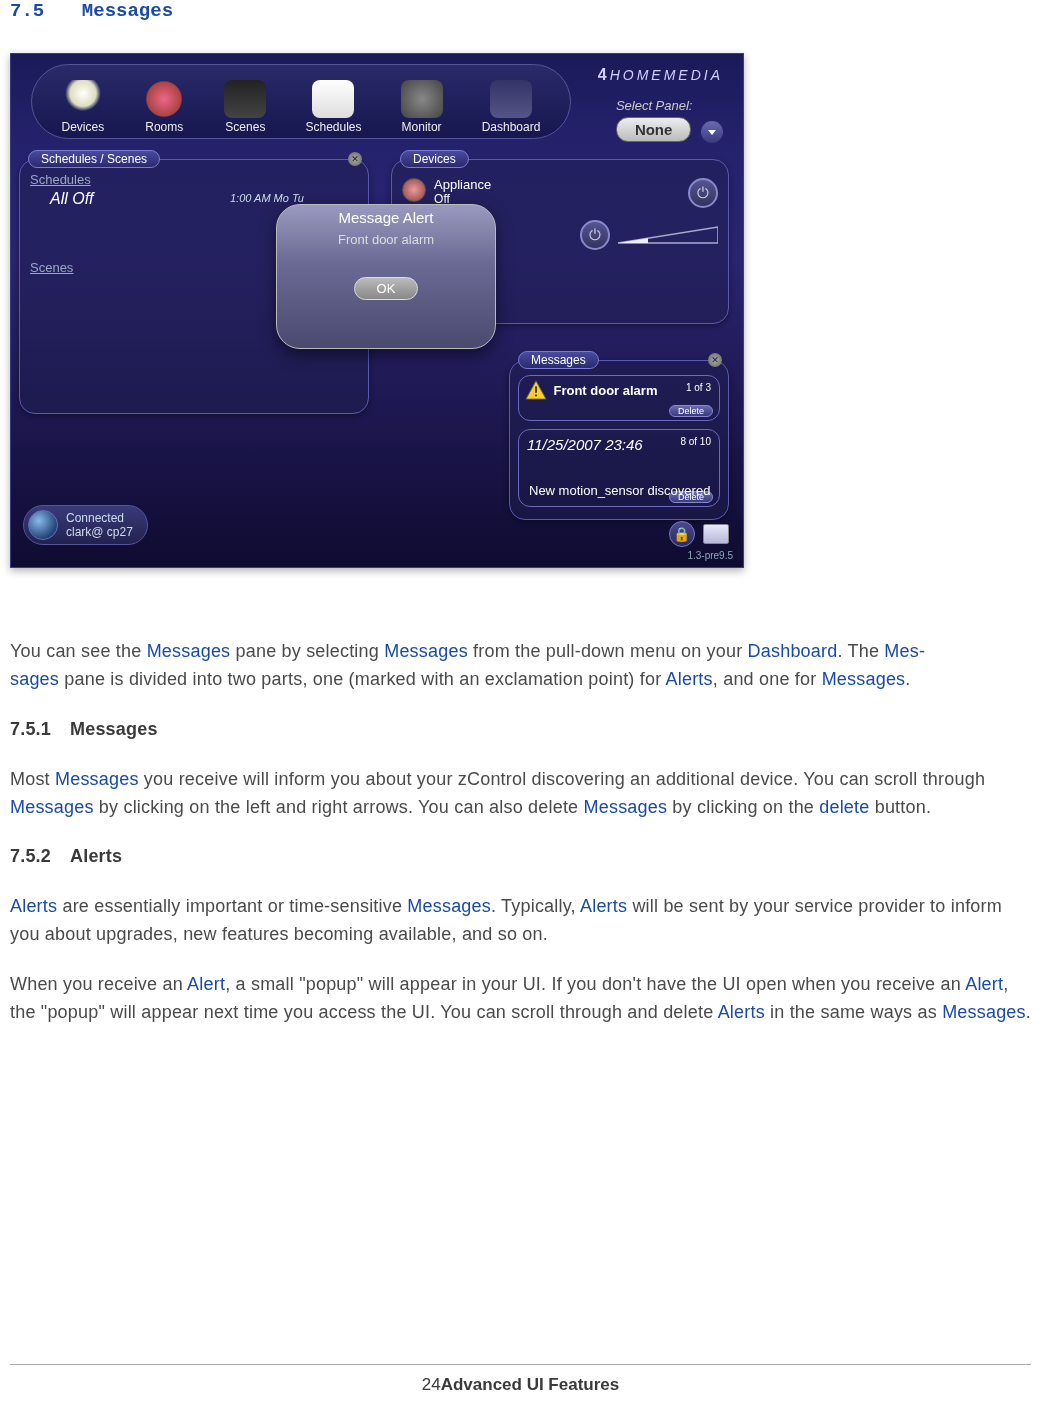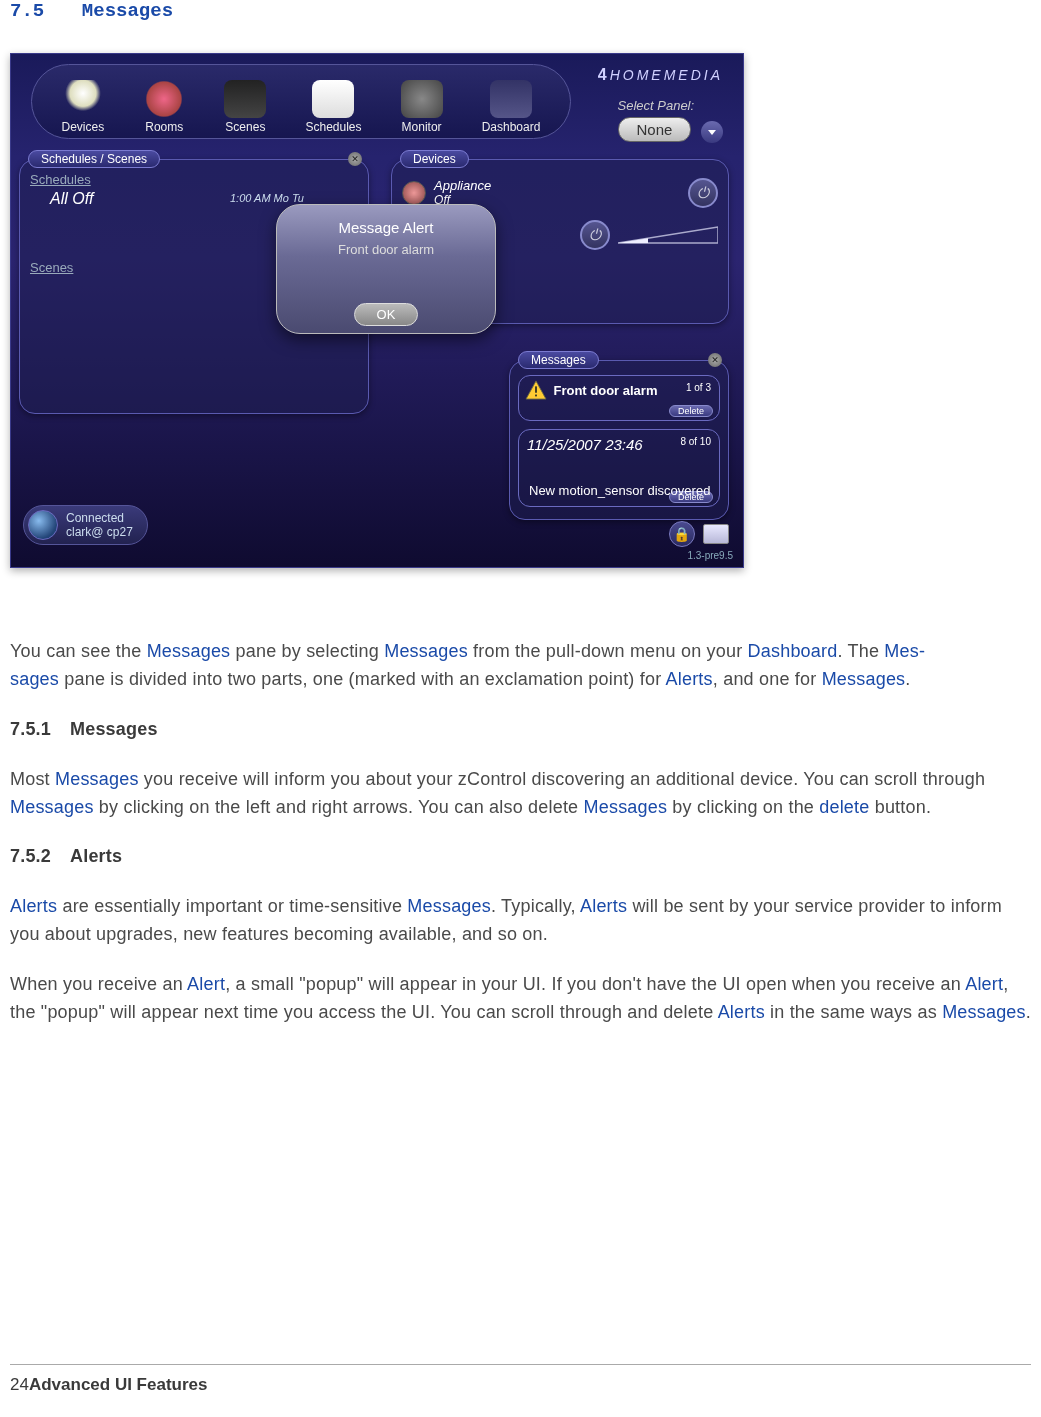--- a/index.html
+++ b/index.html
@@ -25,21 +25,21 @@
     color: #fff;
     overflow: hidden;
     box-shadow: 0 3px 8px rgba(0,0,0,0.3);
   }
   .brand { position:absolute; top:12px; right:20px; font-size:14px; font-style:italic; letter-spacing:3px; color:#d0d0ff; }
   .brand .four { font-style:normal; font-weight:700; font-size:16px; }
   .select-panel { position:absolute; top:44px; right:20px; font-size:13px; }
   .select-panel .lbl { font-style:italic; color:#ccc; display:block; margin-bottom:4px;}
   .select-panel .val {
     display:inline-block; background:linear-gradient(#eee,#bbb); color:#333;
-    border-radius:12px; padding:3px 18px; font-size:15px; border:1px solid #666;
+    border-radius:12px; padding:3px 18px; font-size:15px; border:1px solid #666;font-weight:bold;
   }
   .select-panel .dd { display:inline-block; width:22px; height:22px; background:linear-gradient(#6a6ab0,#3a3a80); border-radius:11px; vertical-align:middle; margin-left:6px; position:relative;}
   .select-panel .dd:after{content:"";position:absolute;left:7px;top:9px;border-left:4px solid transparent;border-right:4px solid transparent;border-top:5px solid #fff;}
   .toolbar {
     position:absolute; top:10px; left:20px; width:540px; height:75px;
     background: linear-gradient(#2a2a6a,#161650);
     border-radius: 40px; border: 1px solid #555599;
     display:flex; align-items:flex-end; justify-content:space-around;
     padding: 6px 10px 4px;
   }
@@ -75,21 +75,21 @@
   .sched-panel .hdr2 { position:absolute; top:100px; left:10px; color:#9ab; font-size:13px; text-decoration:underline;}
   .run-btn {
     display:inline-block; background:linear-gradient(#7a7ab5,#4a4a85);
     border-radius:10px; padding:0 10px; font-size:10px; border:1px solid #888acc;
     margin-right:6px; vertical-align:middle;
   }
   .scene-list { position:absolute; top:120px; left:28px; font-size:14px;}
   .scene-list div{ margin-bottom:2px; white-space:nowrap;}
   .scene-list .sname{font-style:italic;}
   .dev-panel { top:105px; left:380px; width:338px; height:165px;}
-  .dev-row { position:absolute; display:flex; align-items:center; width:94%; left:3%;font-style:italic;}
+  .dev-row { position:absolute; display:flex; align-items:flex-start; width:94%; left:3%;}
   .dev-row1 { top:18px;} .dev-row2 { top:60px;}
   .dev-ico{width:24px;height:24px;border-radius:50%;background:radial-gradient(#e99,#844);margin-right:8px;border:1px solid #555;}
   .dev-ico.lamp{background:radial-gradient(#dd8,#884);}
   .dev-txt{flex:0 0 70px;font-size:13px;line-height:14px;}
   .dev-txt.dim{color:#7a7aa0;}
   .dev-txt .sub{display:block;font-size:12px;}
   .dev-ctrl{flex:1; display:flex; gap:8px; justify-content:flex-end; align-items:center;}
   .power-btn{width:30px;height:30px;border-radius:50%;background:linear-gradient(#555590,#333360);border:2px solid #888acc;position:relative;}
   .power-btn:after{content:"⏻";position:absolute;inset:0;display:flex;align-items:center;justify-content:center;font-size:15px;color:#ccd;}
   .slider{width:100px;height:20px;position:relative;}
@@ -107,30 +107,30 @@
   .del-btn{position:absolute;bottom:3px;right:6px;background:linear-gradient(#6a6ab0,#3a3a80);border-radius:8px;padding:0 8px;font-size:9px;border:1px solid #888acc;}
   .msg-panel .msg{
     position:absolute; top:68px; left:8px; right:8px; height:78px;
     border:1px solid #6a6ac0; border-radius:12px;
     padding:6px 8px;
   }
   .msg .ts{font-size:15px;font-style:italic;}
   .msg .cnt{position:absolute;top:6px;right:8px;font-size:10px;}
   .msg .body{position:absolute;bottom:8px;left:10px;font-size:13px;}
   .popup{
-    position:absolute; top:150px; left:265px; width:220px; height:130px;
+    position:absolute; top:150px; left:265px; width:220px; height:145px;
     background:linear-gradient(180deg,#9a9abf 0%,#6a6a95 40%,#4a4a70 100%);
     border-radius:24px; border:1px solid #bbb;
     box-shadow:0 6px 16px rgba(0,0,0,0.5);
-    text-align:center; padding:10px;
+    text-align:center; 
   }
   .popup .pt{color:#fff;font-size:15px;margin-top:4px;}
   .popup .pm{color:#ddd;font-size:13px;margin-top:6px;}
   .popup .ok{
-    display:inline-block; margin-top:46px;
+    display:inline-block; margin-top:30px;
     background:linear-gradient(#bbb,#888); border-radius:14px;
     padding:3px 22px; color:#fff; font-size:13px;
     border:1px solid #ddd;
   }
   .status{
     position:absolute; bottom:22px; left:12px;
     display:flex; align-items:center; gap:8px;
     background:linear-gradient(#3a3a7a,#222250);
     border:1px solid #555599; border-radius:20px;
     padding:4px 14px 4px 4px;
@@ -142,21 +142,21 @@
   .lap-ico{width:26px;height:20px;background:linear-gradient(#e8e8ff,#b8b8d8);border-radius:2px;border:1px solid #888;}
   .ver{position:absolute;bottom:6px;right:10px;font-size:10px;color:#8ab;}
   
   .body-text { font-size: 18px; line-height: 1.55; color:#4a4a4a; letter-spacing:0.2px;}
   .body-text p { margin-bottom: 22px; }
   .kw { color: #1a4aa8; }
   .sub-h { font-size:18px; margin: 22px 0 22px 0; font-weight:700; color:#3a3a3a;}
   .sub-h .n{ display:inline-block; width:60px;}
   .footer { position:absolute; bottom:22px; left:10px; right:10px;
     border-top:1px solid #aaa; padding-top:10px;
-    display:flex; justify-content:flex-start; font-size:17px; color:#3a3a3a;}
+    display:flex; justify-content:center; font-size:17px; color:#3a3a3a;}
   .footer .r{font-weight:700;}
 </style>
 </head>
 <body>
 
 <div class="page">
   <div class="heading-row">
     <span class="sec-num">7.5</span>
     <span class="sec-title">Messages</span>
   </div>

